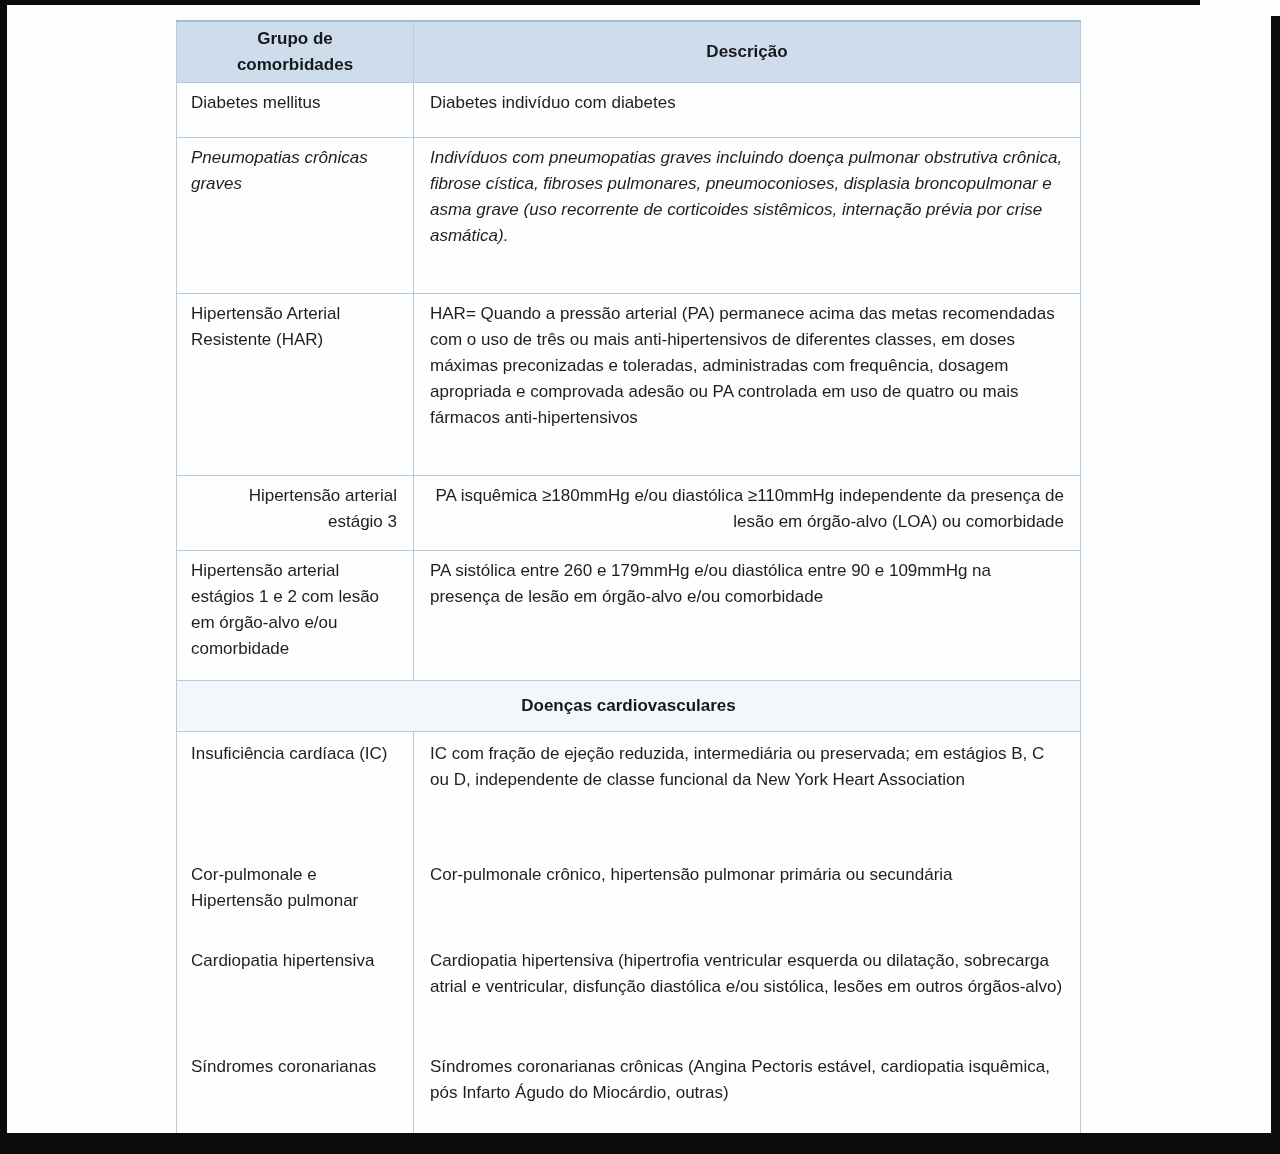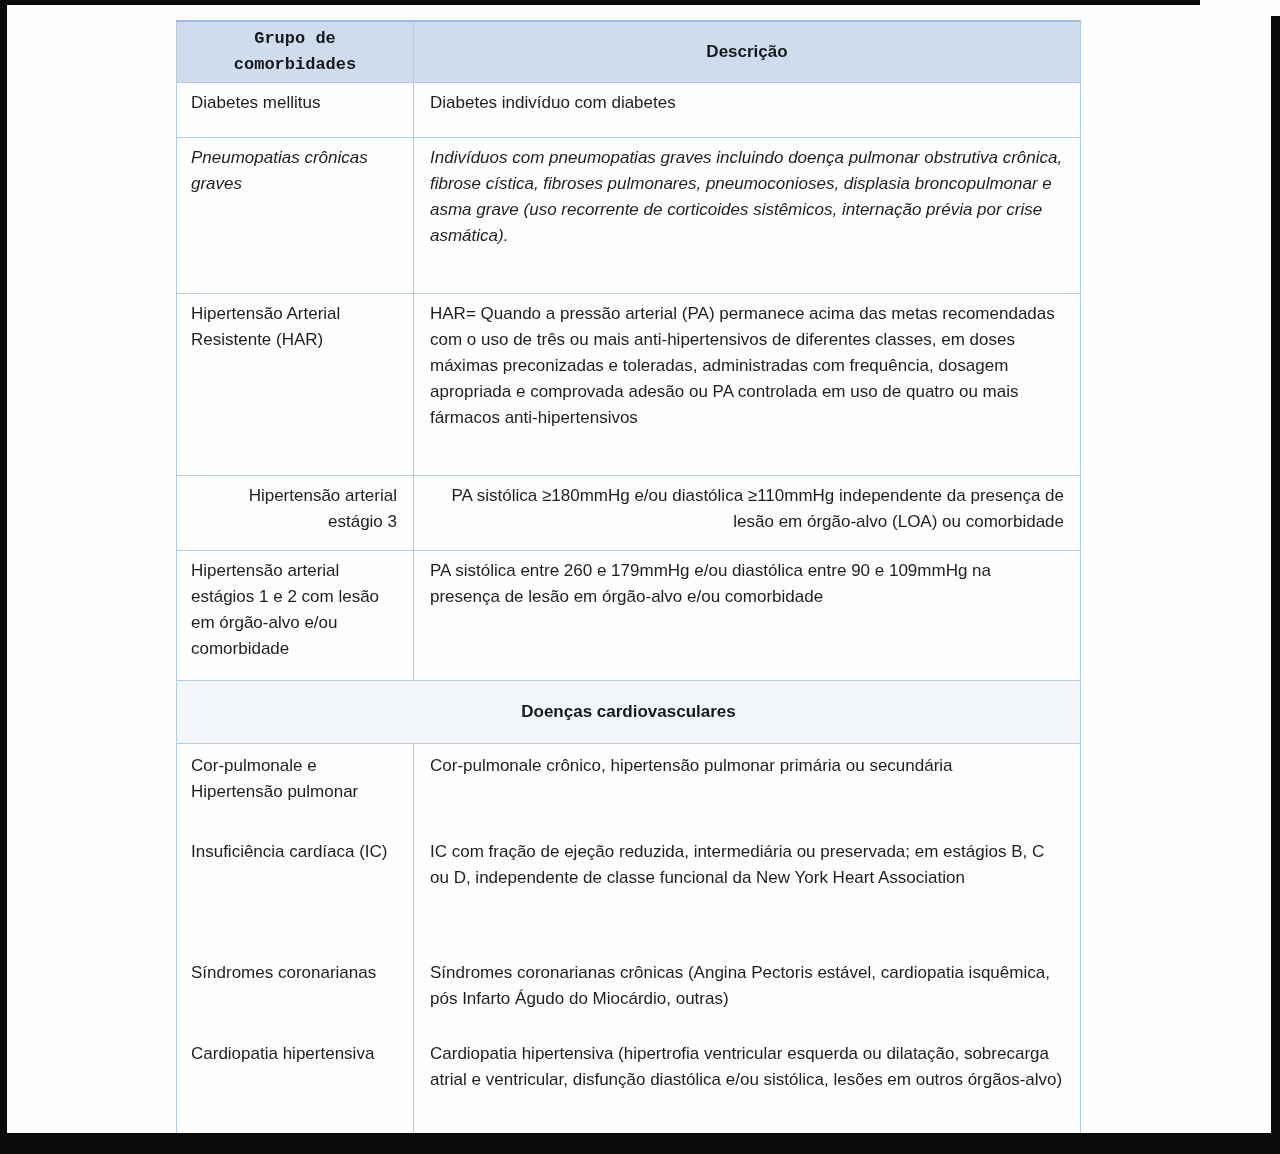--- a/index.html
+++ b/index.html
@@ -43,33 +43,32 @@
     text-align: center;
     vertical-align: middle;
     font-weight: bold;
     color: #16181c;
     height: 50px;
     padding: 4px 8px;
   }
   .comorb thead th .wrap-narrow {
     display: inline-block;
     max-width: 150px;
-    font-family: Liberation Mono, monospace;
   }
   td.desc { padding-left: 16px; }
 
   
   tr.section-row td {
     background: #f3f6fa;
     text-align: center;
     vertical-align: middle;
     font-weight: bold;
     color: #16181c;
     height: 42px;
-    padding: 10px 8px;
+    padding: 4px 8px;
   }
 
   
   tr.nb td { border-top: none; border-bottom: none; padding-top: 9px; }
   tr.nb:first-of-type td { }
 
   
   tr.h40  td { height: 40px; margin-left: 40px; }
   tr.h141 td { height: 141px; font-style: italic; }
   tr.h167 td { height: 167px; }
@@ -111,46 +110,46 @@
     <tr class="h141">
       <td>Pneumopatias crônicas graves</td>
       <td class="desc">Indivíduos com pneumopatias graves incluindo doença pulmonar obstrutiva crônica, fibrose cística, fibroses pulmonares, pneumoconioses, displasia broncopulmonar e asma grave (uso recorrente de corticoides sistêmicos, internação prévia por crise asmática).</td>
     </tr>
     <tr class="h167">
       <td>Hipertensão Arterial Resistente (HAR)</td>
       <td class="desc">HAR= Quando a pressão arterial (PA) permanece acima das metas recomendadas com o uso de três ou mais anti-hipertensivos de diferentes classes, em doses máximas preconizadas e toleradas, administradas com frequência, dosagem apropriada e comprovada adesão ou PA controlada em uso de quatro ou mais fármacos anti-hipertensivos</td>
     </tr>
     <tr class="h60">
       <td>Hipertensão arterial estágio 3</td>
-      <td class="desc">PA sistólica ≥180mmHg e/ou diastólica ≥110mmHg independente da presença de lesão em órgão-alvo (LOA) ou comorbidade</td>
+      <td class="desc">PA isquêmica ≥180mmHg e/ou diastólica ≥110mmHg independente da presença de lesão em órgão-alvo (LOA) ou comorbidade</td>
     </tr>
     <tr class="h115">
       <td>Hipertensão arterial estágios 1 e 2 com lesão em órgão-alvo e/ou comorbidade</td>
       <td class="desc">PA sistólica entre 260 e 179mmHg e/ou diastólica entre 90 e 109mmHg na presença de lesão em órgão-alvo e/ou comorbidade</td>
     </tr>
 
     <tr class="section-row">
       <td colspan="2">Doenças cardiovasculares</td>
     </tr>
 
+    <tr class="nb h105">
+      <td>Insuficiência cardíaca (IC)</td>
+      <td class="desc">IC com fração de ejeção reduzida, intermediária ou preservada; em estágios B, C ou D, independente de classe funcional da New York Heart Association</td>
+    </tr>
     <tr class="nb h70">
       <td>Cor-pulmonale e Hipertensão pulmonar</td>
       <td class="desc">Cor-pulmonale crônico, hipertensão pulmonar primária ou secundária</td>
     </tr>
-    <tr class="nb h105">
-      <td>Insuficiência cardíaca (IC)</td>
-      <td class="desc">IC com fração de ejeção reduzida, intermediária ou preservada; em estágios B, C ou D, independente de classe funcional da New York Heart Association</td>
+    <tr class="nb h90">
+      <td>Cardiopatia hipertensiva</td>
+      <td class="desc">Cardiopatia hipertensiva (hipertrofia ventricular esquerda ou dilatação, sobrecarga atrial e ventricular, disfunção diastólica e/ou sistólica, lesões em outros órgãos-alvo)</td>
     </tr>
     <tr class="nb h65">
       <td>Síndromes coronarianas</td>
       <td class="desc">Síndromes coronarianas crônicas (Angina Pectoris estável, cardiopatia isquêmica, pós Infarto Águdo do Miocárdio, outras)</td>
-    </tr>
-    <tr class="nb h90">
-      <td>Cardiopatia hipertensiva</td>
-      <td class="desc">Cardiopatia hipertensiva (hipertrofia ventricular esquerda ou dilatação, sobrecarga atrial e ventricular, disfunção diastólica e/ou sistólica, lesões em outros órgãos-alvo)</td>
     </tr>
     <tr class="nb h110">
       <td>Valvopatias</td>
       <td class="desc">Lesões valvares com repercussão hemodinâmica ou sintomática ou com comprometimento miocárdico (estenose ou insuficiência aórtica; estenose ou insuficiência mitral; estenose ou insuficiência pulmonar; estenose ou insuficiência tricúspide, e outras)</td>
     </tr>
 
   </tbody>
 </table>
 
 <div class="bar bar-bottom"></div>

